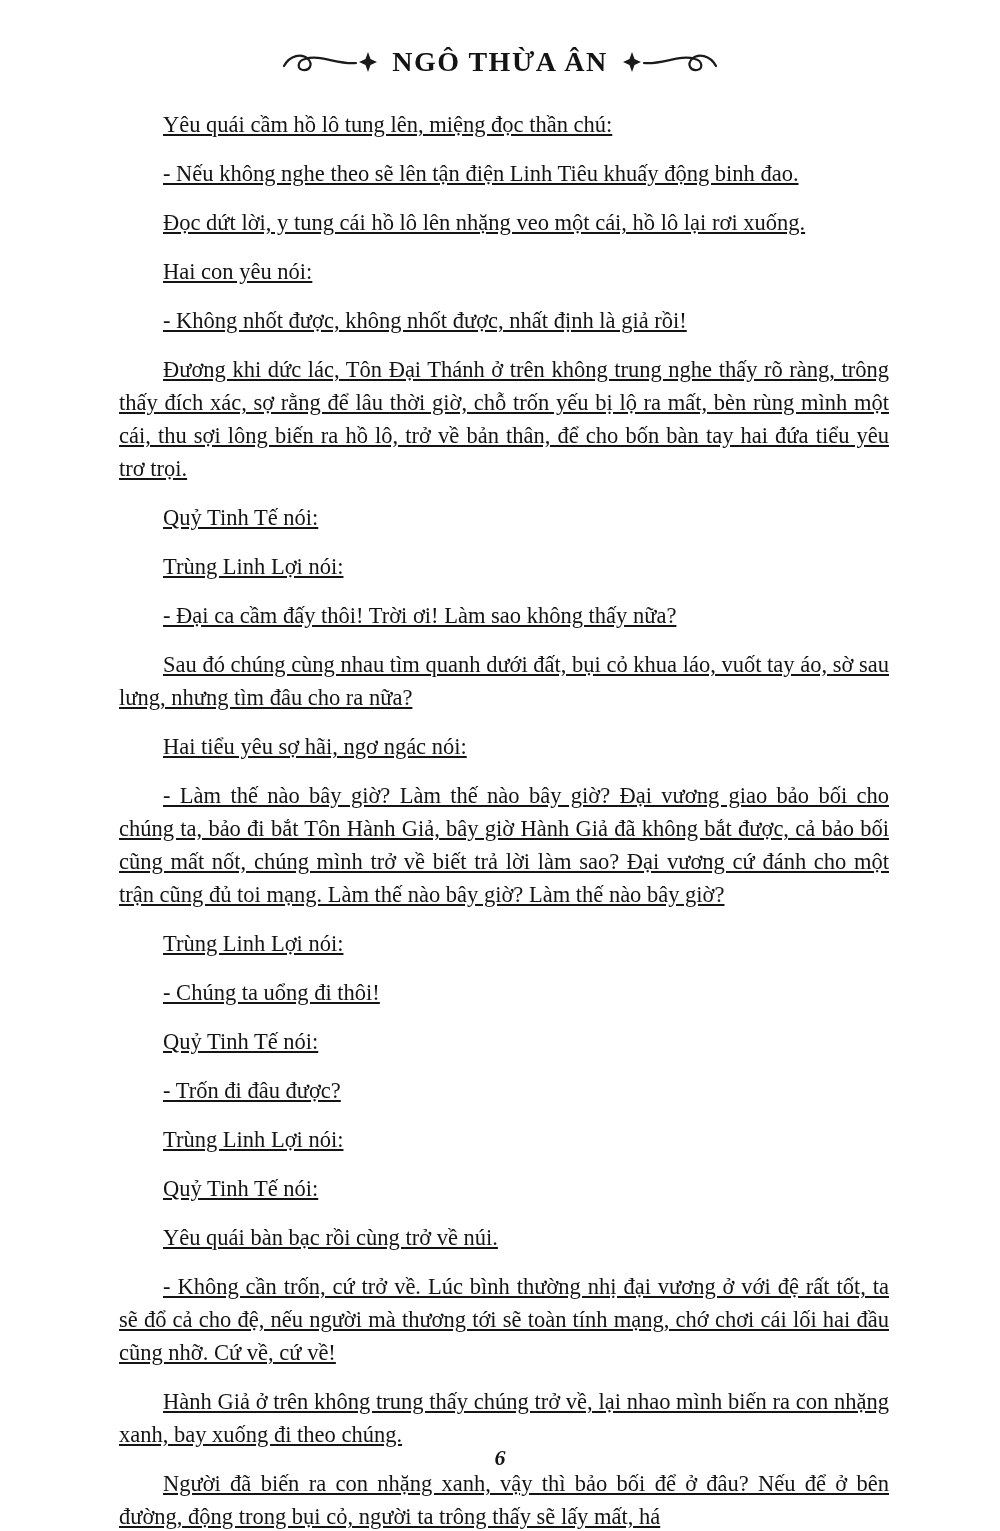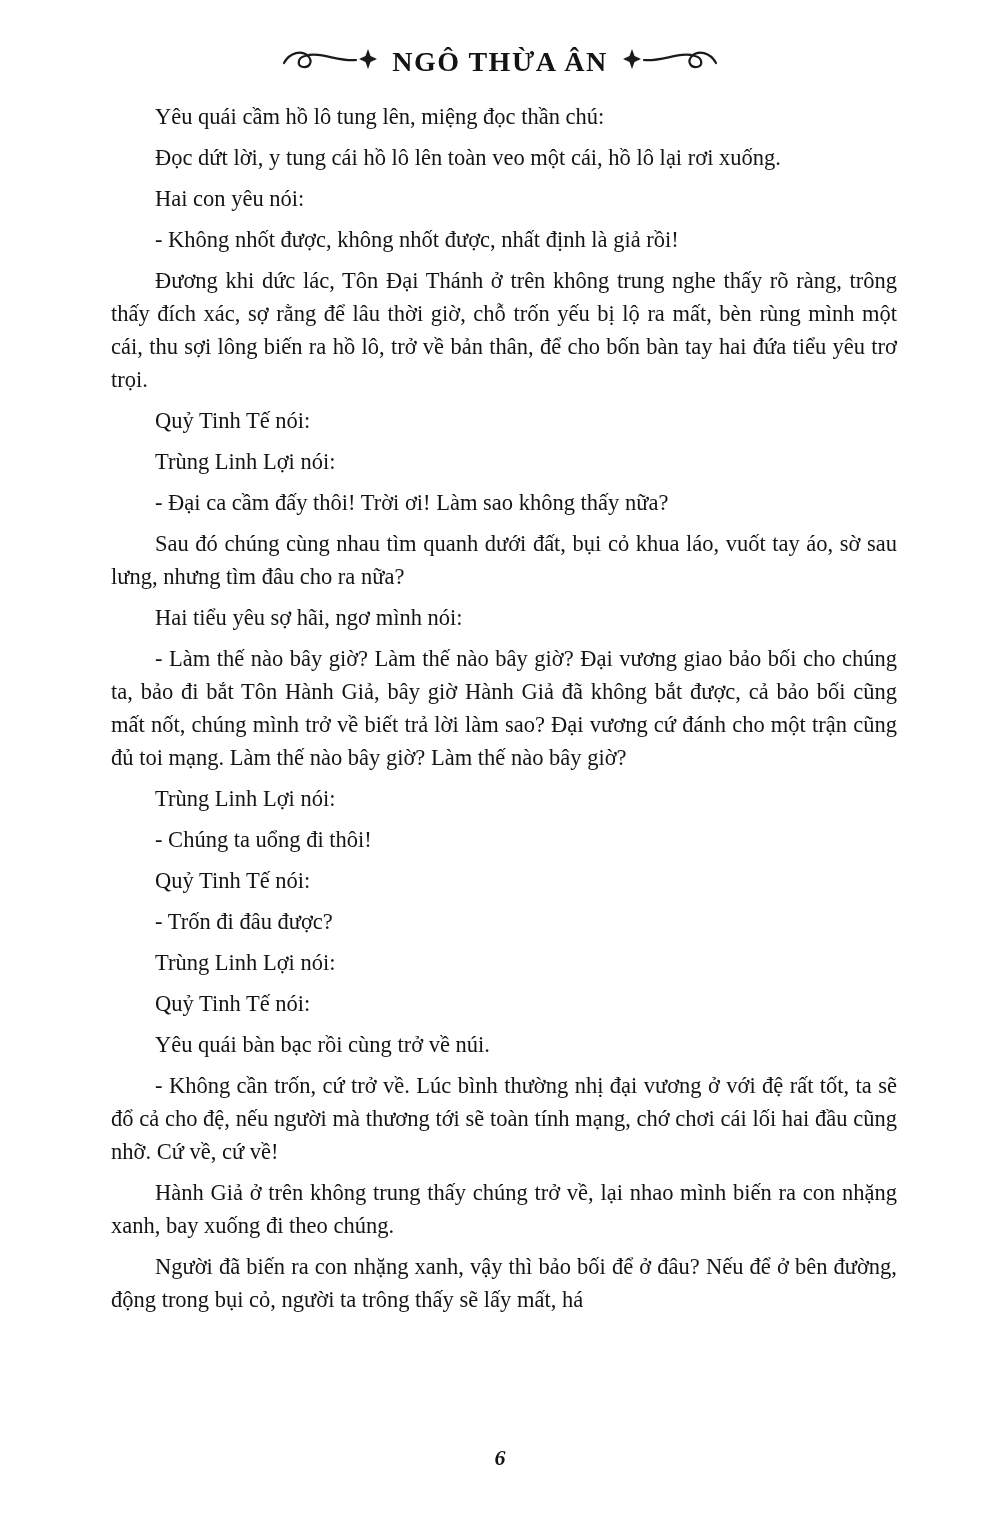--- a/index.html
+++ b/index.html
@@ -14,20 +14,21 @@
     color: #141414;
     overflow: hidden;
   }
   .header {
     position: absolute;
     top: 46px;
     left: 0;
     width: 100%;
     display: flex;
     justify-content: center;
+    align-items: center;
     gap: 14px;
   }
   .header-title {
     font-size: 28px;
     font-weight: bold;
     letter-spacing: 1.5px;
     white-space: nowrap;
   }
   .flourish { display: block; }
   .flourish.right { transform: scaleX(-1); }
@@ -35,21 +36,22 @@
     position: absolute;
     top: 92px;
     left: 103px;
     width: 802px;
     font-size: 22.5px;
     line-height: 33px;
     text-align: justify;
   }
   .body-text p {
     text-indent: 44px;
-    margin: 8px;
+    margin: 16px;
+    text-decoration: underline;
   }
   .page-number {
     position: absolute;
     bottom: 60px;
     left: 0;
     width: 100%;
     text-align: center;
     font-size: 22px;
     font-weight: bold;
     font-style: italic;
@@ -67,29 +69,30 @@
     </svg>
     <div class="header-title">NGÔ THỪA ÂN</div>
     <svg class="flourish right" width="96" height="26" viewBox="0 0 96 26">
       <path d="M2 17 C 8 6, 20 4, 26 10 C 31 15, 28 22, 21 21 C 15 20, 15 12, 23 10 C 38 5, 56 16, 74 14" fill="none" stroke="#1a1a1a" stroke-width="2.2" stroke-linecap="round"></path>
       <path d="M86 3 L 88.5 10 L 95 13 L 88.5 16 L 86 23 L 83.5 16 L 77 13 L 83.5 10 Z" fill="#1a1a1a"></path>
     </svg>
   </div>
 
   <div class="body-text">
     <p>Yêu quái cầm hồ lô tung lên, miệng đọc thần chú:</p>
-    <p>Đọc dứt lời, y tung cái hồ lô lên toàn veo một cái, hồ lô lại rơi xuống.</p>
+    <p>- Nếu không nghe theo sẽ lên tận điện Linh Tiêu khuấy động binh đao.</p>
+    <p>Đọc dứt lời, y tung cái hồ lô lên nhặng veo một cái, hồ lô lại rơi xuống.</p>
     <p>Hai con yêu nói:</p>
     <p>- Không nhốt được, không nhốt được, nhất định là giả rồi!</p>
     <p>Đương khi dức lác, Tôn Đại Thánh ở trên không trung nghe thấy rõ ràng, trông thấy đích xác, sợ rằng để lâu thời giờ, chỗ trốn yếu bị lộ ra mất, bèn rùng mình một cái, thu sợi lông biến ra hồ lô, trở về bản thân, để cho bốn bàn tay hai đứa tiểu yêu trơ trọi.</p>
     <p>Quỷ Tinh Tế nói:</p>
     <p>Trùng Linh Lợi nói:</p>
     <p>- Đại ca cầm đấy thôi! Trời ơi! Làm sao không thấy nữa?</p>
     <p>Sau đó chúng cùng nhau tìm quanh dưới đất, bụi cỏ khua láo, vuốt tay áo, sờ sau lưng, nhưng tìm đâu cho ra nữa?</p>
-    <p>Hai tiểu yêu sợ hãi, ngơ mình nói:</p>
+    <p>Hai tiểu yêu sợ hãi, ngơ ngác nói:</p>
     <p>- Làm thế nào bây giờ? Làm thế nào bây giờ? Đại vương giao bảo bối cho chúng ta, bảo đi bắt Tôn Hành Giả, bây giờ Hành Giả đã không bắt được, cả bảo bối cũng mất nốt, chúng mình trở về biết trả lời làm sao? Đại vương cứ đánh cho một trận cũng đủ toi mạng. Làm thế nào bây giờ? Làm thế nào bây giờ?</p>
     <p>Trùng Linh Lợi nói:</p>
     <p>- Chúng ta uổng đi thôi!</p>
     <p>Quỷ Tinh Tế nói:</p>
     <p>- Trốn đi đâu được?</p>
     <p>Trùng Linh Lợi nói:</p>
     <p>Quỷ Tinh Tế nói:</p>
     <p>Yêu quái bàn bạc rồi cùng trở về núi.</p>
     <p>- Không cần trốn, cứ trở về. Lúc bình thường nhị đại vương ở với đệ rất tốt, ta sẽ đổ cả cho đệ, nếu người mà thương tới sẽ toàn tính mạng, chớ chơi cái lối hai đầu cũng nhỡ. Cứ về, cứ về!</p>
     <p>Hành Giả ở trên không trung thấy chúng trở về, lại nhao mình biến ra con nhặng xanh, bay xuống đi theo chúng.</p>

